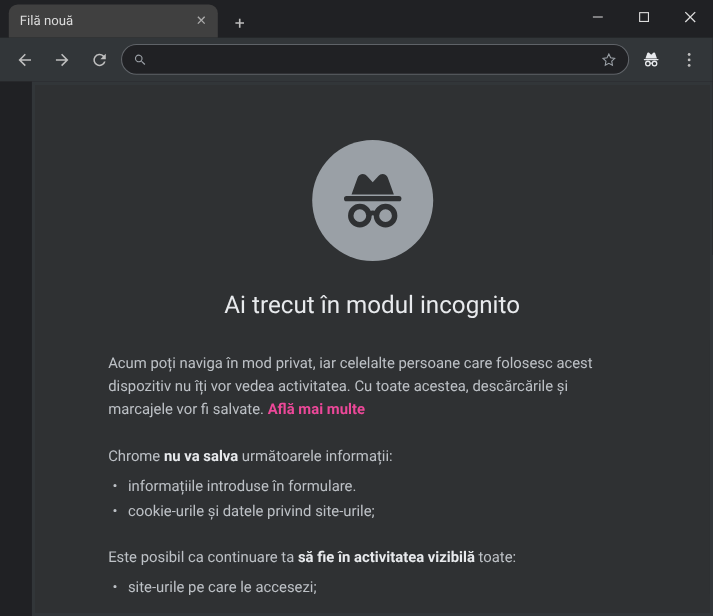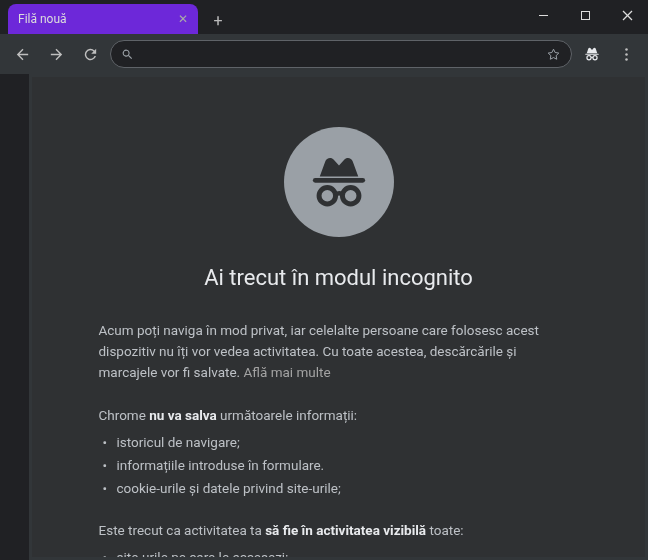--- a/index.html
+++ b/index.html
@@ -15,21 +15,21 @@
     height: 34px;
     background: #202124;
     display: flex;
     align-items: flex-end;
     padding-left: 8px;
     position: relative;
   }
   .tab {
     height: 30px;
     width: 190px;
-    background: #6d28d9;
+    background: #404040;
     border-radius: 8px 8px 0 0;
     display: flex;
     align-items: center;
     padding: 0 10px;
     font-size: 12px;
     color: #dcdcdc;
     position: relative;
   }
   .tab .close {
     margin-left: auto;
@@ -148,21 +148,21 @@
     font-size: 22px;
     color: #e8eaed;
     margin-bottom: 30px;
   }
   .intro {
     font-size: 13.5px;
     line-height: 1.55;
     color: #bdc1c6;
     margin-bottom: 24px;
   }
-  .intro a { color: #a3a3a3; text-decoration: none; cursor:pointer; }
+  .intro a { color: #ec4899; text-decoration: none; cursor:pointer;font-weight:bold; }
   .section-head {
     font-size: 13.5px;
     color: #bdc1c6;
     margin-bottom: 8px;
   }
   .section-head strong { color:#e8eaed; font-weight:700; }
   ul {
     list-style: none;
     padding: 0 0 0 18px;
     margin-bottom: 22px;
@@ -277,27 +277,26 @@
       <h1>Ai trecut în modul incognito</h1>
 
       <p class="intro">
         <span>Acum poți naviga în mod privat, iar celelalte persoane care folosesc acest dispozitiv nu îți vor vedea activitatea. Cu toate acestea, descărcările și marcajele vor fi salvate. </span><a>Află mai multe</a>
       </p>
 
       <p class="section-head">
         <span>Chrome </span><strong>nu va salva</strong><span> următoarele informații:</span>
       </p>
       <ul>
-        <li>istoricul de navigare;</li>
         <li>informațiile introduse în formulare.</li>
         <li>cookie-urile și datele privind site-urile;</li>
       </ul>
 
       <p class="section-head">
-        <span>Este trecut ca activitatea ta </span><strong>să fie în activitatea vizibilă</strong><span> toate:</span>
+        <span>Este posibil ca continuare ta </span><strong>să fie în activitatea vizibilă</strong><span> toate:</span>
       </p>
       <ul>
         <li>site-urile pe care le accesezi;</li>
 
       </ul>
 
     </div>
   </div>
 </div>
 

